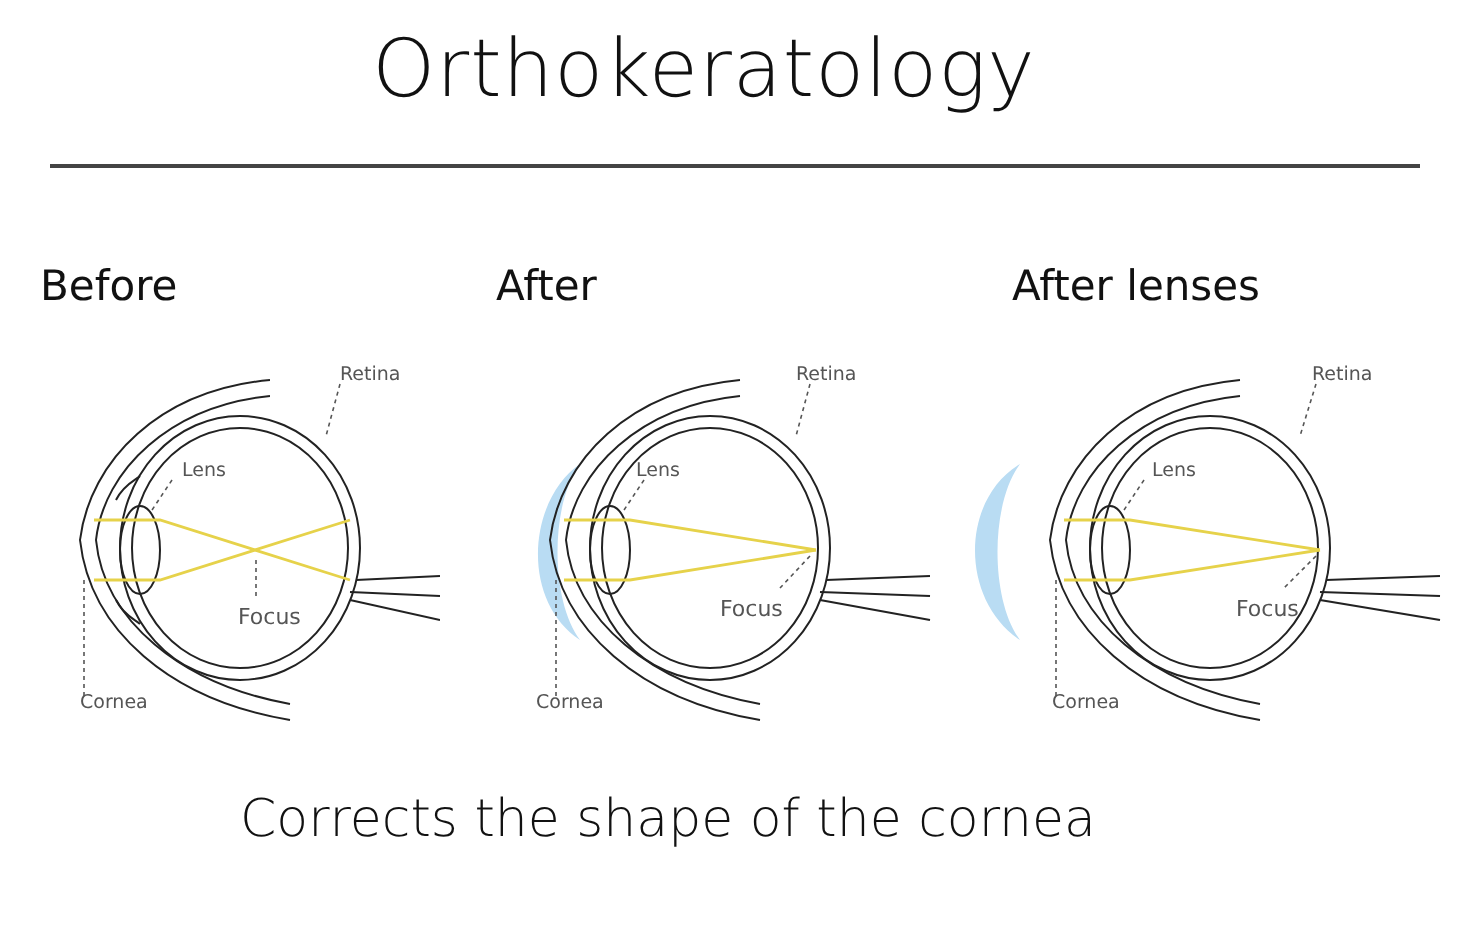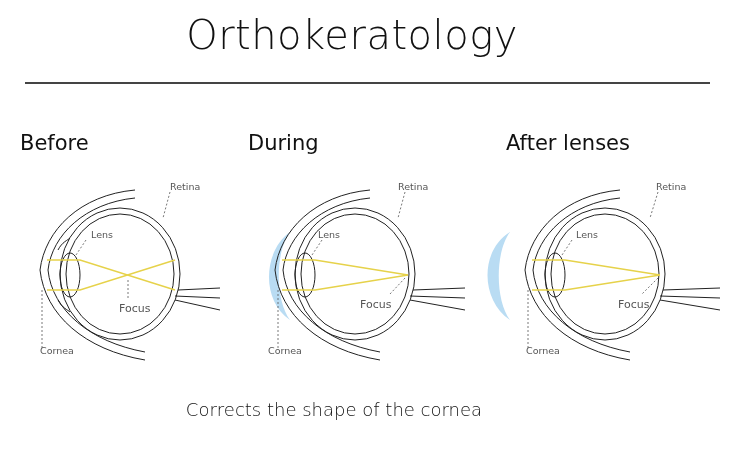--- a/index.html
+++ b/index.html
@@ -1,32 +1,32 @@
 <!DOCTYPE html>
 <html><head>
 <meta charset="utf-8">
 <style>
   html,body{margin:0;padding:0;background:#ffffff;}
   body{width:740px;height:463px;position:relative;overflow:hidden;font-family:"DejaVu Sans","Liberation Sans",sans-serif;color:#111;}
   .title{position:absolute;left:0;top:12px;width:704px;text-align:center;font-size:40px;font-weight:300;letter-spacing:0.5px;}
   .rule{position:absolute;left:25px;top:82px;width:685px;height:2px;background:#444;}
   .panel-label{position:absolute;top:131px;font-size:21px;text-align:left;width:200px;}
-  .caption{position:absolute;left:0;top:395px;width:668px;text-align:center;font-size:18px;line-height:30px;font-weight:300;}
+  .caption{position:absolute;left:0;top:395px;width:668px;text-align:center;font-size:26px;line-height:30px;font-weight:300;}
   svg.eye{position:absolute;top:170px;}
   .lbl{font-family:"DejaVu Sans","Liberation Sans",sans-serif;font-size:9.5px;fill:#555;}
   .lblf{font-family:"DejaVu Sans","Liberation Sans",sans-serif;font-size:11px;fill:#555;}
 </style>
 </head>
 <body>
 
 <div class="title">Orthokeratology</div>
 <div class="rule"></div>
 
 <div class="panel-label" style="left:20px;">Before</div>
-<div class="panel-label" style="left:248px;">During</div>
+<div class="panel-label" style="left:248px;">After</div>
 <div class="panel-label" style="left:506px;">After lenses</div>
 
 <svg class="eye" style="left:20px;" width="200" height="200" viewBox="0 0 200 200">
   <g fill="none" stroke="#222" stroke-width="1">
     <path d="M115 20 C60 25 25 60 20 100 C25 145 65 180 125 190"></path>
     <path d="M115 28 C65 33 32 65 28 100 C32 140 70 172 125 182"></path>
     <ellipse cx="100" cy="104" rx="60" ry="66"></ellipse>
     <ellipse cx="100" cy="104" rx="54" ry="60"></ellipse>
     <path d="M158 120 L200 118"></path>
       <path d="M155 130 L200 140"></path>

